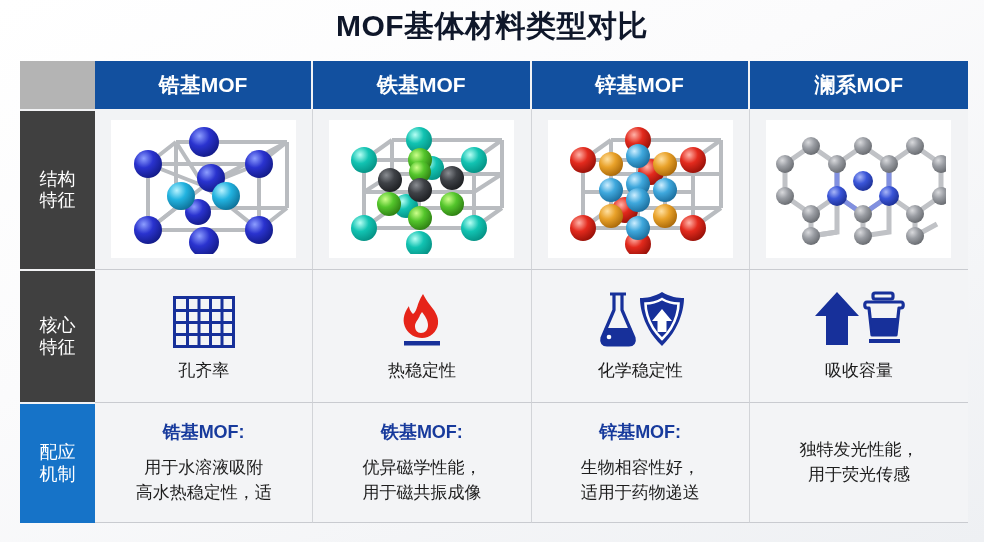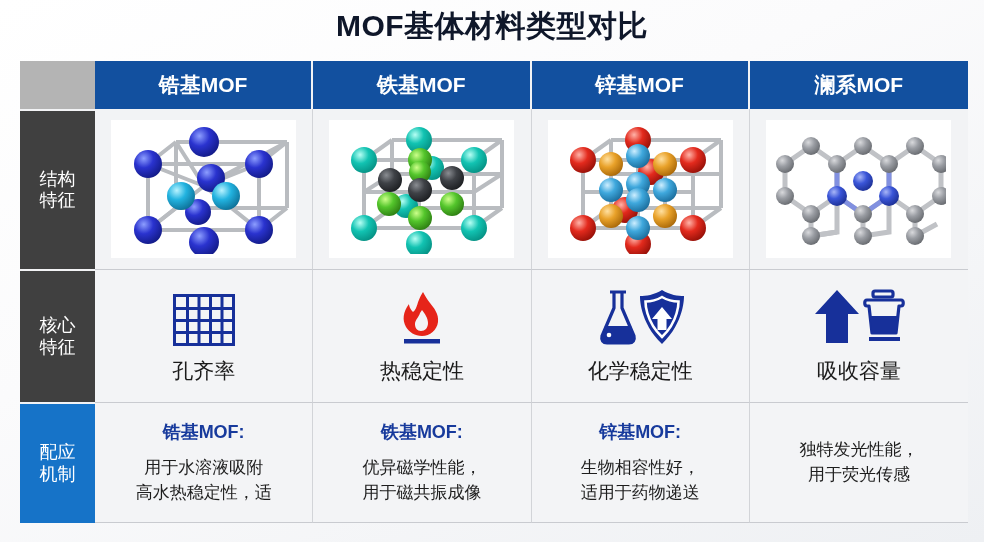--- a/index.html
+++ b/index.html
@@ -52,21 +52,21 @@
     align-items:center;justify-content:center;
     position:relative;
   }
   .cell.lastcol{border-right:none;}
 
   .structbox{
     width:185px;height:138px;background:#ffffff;
     display:flex;align-items:center;justify-content:center;
   }
   .featicon{height:58px;display:flex;align-items:flex-end;justify-content:center;}
-  .featlabel{margin-top:11px;font-size:21px;color:#1b1b1b;}
+  .featlabel{margin-top:11px;font-size:17px;color:#1b1b1b;}
 
   .mechwrap{text-align:center;line-height:1.45;padding:0 8px;}
   .mechtitle{font-size:18px;font-weight:bold;color:#173a9c;margin-bottom:11px;}
   .mechdesc{font-size:17px;color:#1d1d1d;}
 </style>
 </head>
 <body>
 
 <div id="title">MOF基体材料类型对比</div>
 

